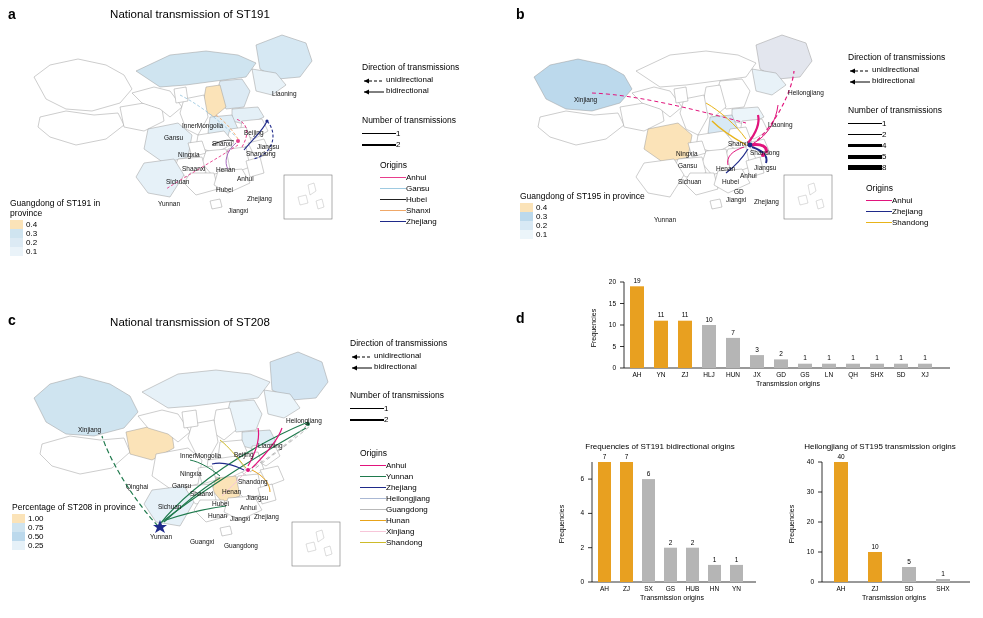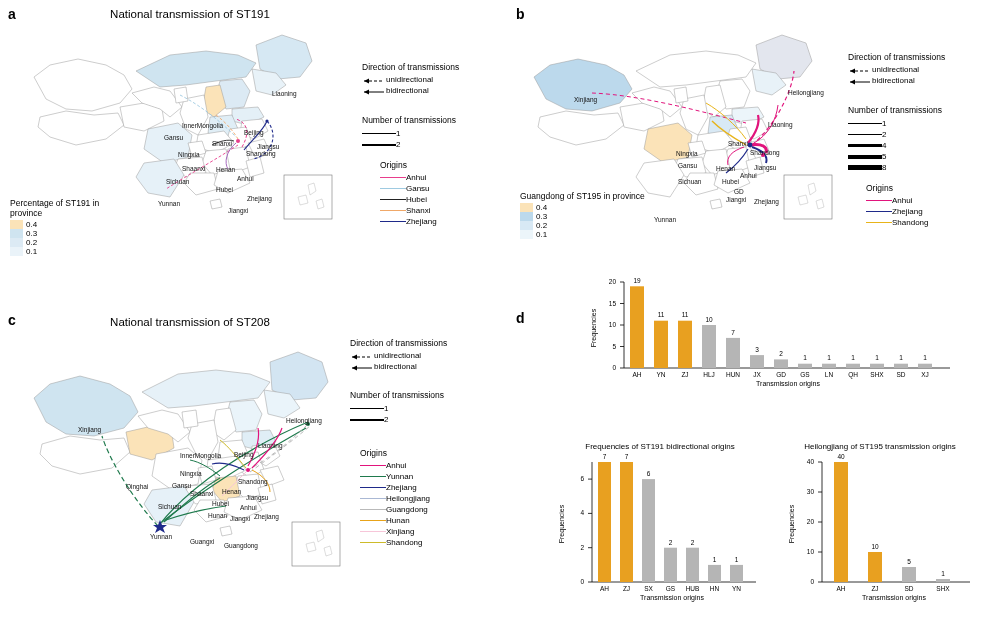--- a/index.html
+++ b/index.html
@@ -144,21 +144,21 @@
   <div class="prov-label" style="left:216px;top:166px;">Henan</div>
   <div class="prov-label" style="left:257px;top:143px;">Jiangsu</div>
   <div class="prov-label" style="left:216px;top:186px;">Hubei</div>
   <div class="prov-label" style="left:237px;top:175px;">Anhui</div>
   <div class="prov-label" style="left:166px;top:178px;">Sichuan</div>
   <div class="prov-label" style="left:247px;top:195px;">Zhejiang</div>
   <div class="prov-label" style="left:228px;top:207px;">Jiangxi</div>
   <div class="prov-label" style="left:158px;top:200px;">Yunnan</div>
 
   <div class="legend-box" style="left:10px;top:198px;width:120px;">
-    <div class="legend-title">Percentage of ST191 in province</div>
+    <div class="legend-title">Guangdong of ST191 in province</div>
     <div style="display:flex;margin-top:2px;">
       <div style="display:flex;flex-direction:column;">
         <div style="width:13px;height:9px;background:#fbe3b8;"></div>
         <div style="width:13px;height:9px;background:#cfe4f0;"></div>
         <div style="width:13px;height:9px;background:#dceaf4;"></div>
         <div style="width:13px;height:9px;background:#eaf3f9;"></div>
       </div>
       <div style="display:flex;flex-direction:column;margin-left:3px;">
         <div class="legend-text" style="height:9px;line-height:9px;">0.4</div>
         <div class="legend-text" style="height:9px;line-height:9px;">0.3</div>
@@ -464,20 +464,37 @@
   <div class="prov-label" style="left:158px;top:203px;">Sichuan</div>
   <div class="prov-label" style="left:212px;top:200px;">Hubei</div>
   <div class="prov-label" style="left:240px;top:204px;">Anhui</div>
   <div class="prov-label" style="left:254px;top:213px;">Zhejiang</div>
   <div class="prov-label" style="left:208px;top:212px;">Hunan</div>
   <div class="prov-label" style="left:230px;top:215px;">Jiangxi</div>
   <div class="prov-label" style="left:150px;top:233px;">Yunnan</div>
   <div class="prov-label" style="left:190px;top:238px;">Guangxi</div>
   <div class="prov-label" style="left:224px;top:242px;">Guangdong</div>
 
+  <div class="legend-box" style="left:12px;top:202px;width:130px;">
+    <div class="legend-title">Percentage of ST208 in province</div>
+    <div style="display:flex;margin-top:2px;">
+      <div style="display:flex;flex-direction:column;">
+        <div style="width:13px;height:9px;background:#fbe3b8;"></div>
+        <div style="width:13px;height:9px;background:#cfe4f0;"></div>
+        <div style="width:13px;height:9px;background:#bcd9ec;"></div>
+        <div style="width:13px;height:9px;background:#e6f1f8;"></div>
+      </div>
+      <div style="display:flex;flex-direction:column;margin-left:3px;">
+        <div class="legend-text" style="height:9px;line-height:9px;">1.00</div>
+        <div class="legend-text" style="height:9px;line-height:9px;">0.75</div>
+        <div class="legend-text" style="height:9px;line-height:9px;">0.50</div>
+        <div class="legend-text" style="height:9px;line-height:9px;">0.25</div>
+      </div>
+    </div>
+  </div>
 
   <div class="legend-box" style="left:350px;top:38px;width:140px;">
     <div class="legend-title">Direction of transmissions</div>
     <div class="legend-row" style="margin-top:2px;">
       <span style="width:24px;">
         <svg width="24" height="8">
             <line x1="2" y1="4" x2="22" y2="4" stroke="#000" stroke-width="1" stroke-dasharray="3 2"></line>
             <path d="M2,4 L7,1.5 L7,6.5 Z" fill="#000"></path>
           </svg>
       </span>

